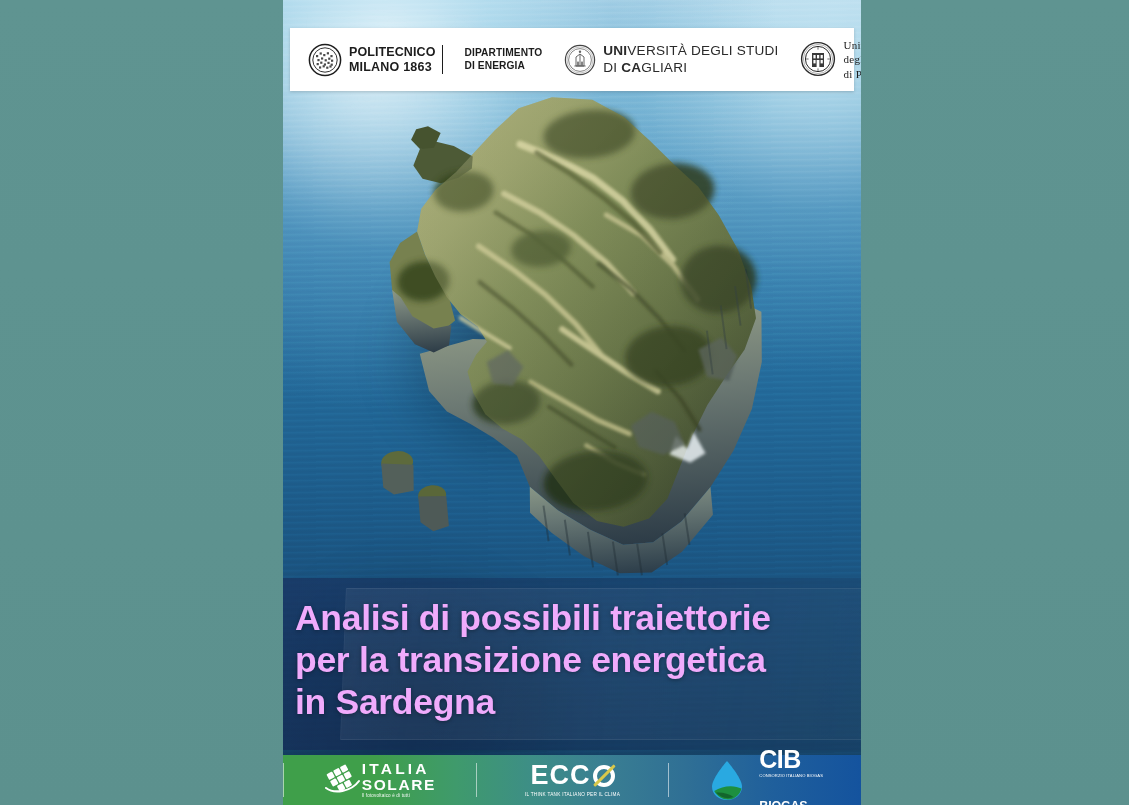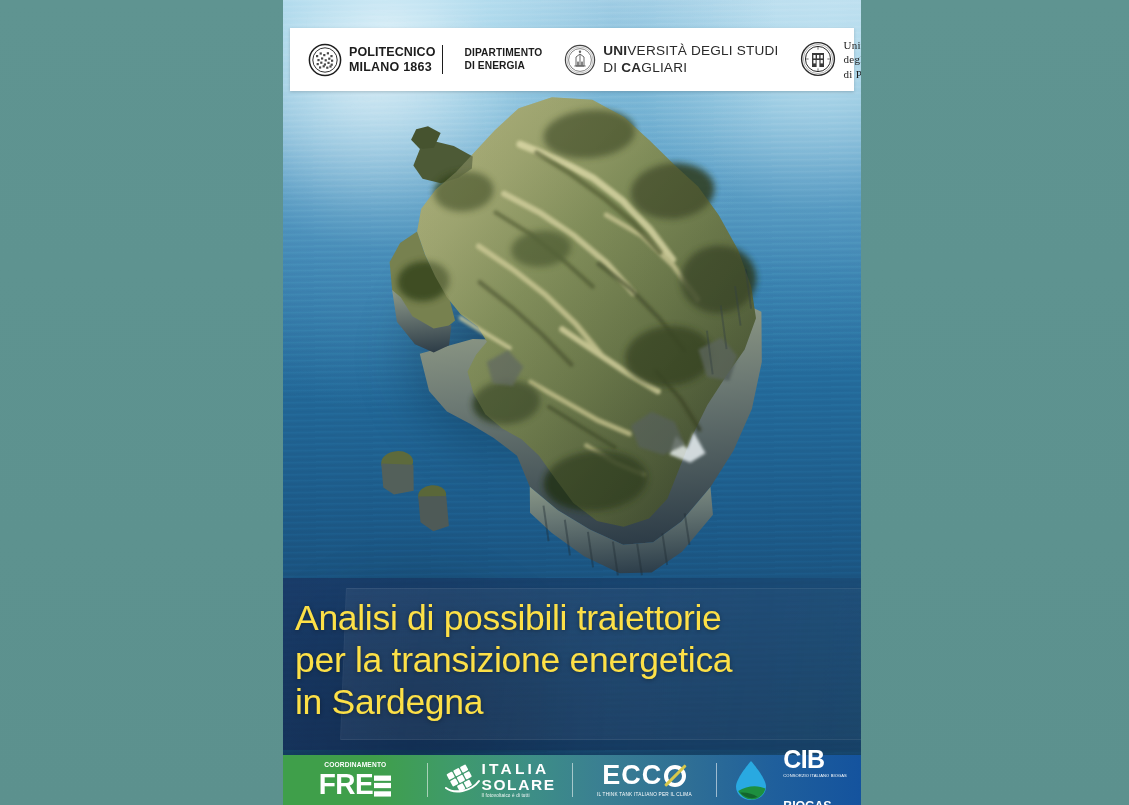--- a/index.html
+++ b/index.html
@@ -190,23 +190,23 @@
     height: 150px;
     background: linear-gradient(100deg, rgba(255,255,255,0.06), rgba(255,255,255,0.02));
     transform: skewX(-2.2deg);
     border: 1px solid rgba(255,255,255,0.07);
   }
   .doc-title {
     position: absolute;
     left: 12px;
     top: 597px;
     width: 552px;
-    color: #fde047;
+    color: #f0abfc;
     font-size: 35.5px;
-    font-weight: normal;
+    font-weight: bold;
     line-height: 1.185;
     letter-spacing: -0.3px;
     text-shadow: 0 1px 4px rgba(0,0,0,0.35);
   }
   .doc-title .l { display: block; white-space: nowrap; }
 
   
   .footer-bar {
     position: absolute;
     left: 0;
@@ -570,33 +570,20 @@
       <div class="title-band-inner"></div>
     </div>
     <div class="doc-title">
       <span class="l">Analisi di possibili traiettorie</span>
       <span class="l">per la transizione energetica</span>
       <span class="l">in Sardegna</span>
     </div>
 
     <div class="footer-bar">
 
-      <div class="fcell">
-        <div class="free-logo">
-          <div class="free-coord">COORDINAMENTO</div>
-          <div class="free-word">
-            <span>FRE</span>
-            <span class="free-bars">
-                <i></i>
-                <i></i>
-                <i></i>
-              </span>
-          </div>
-        </div>
-      </div>
 
       <div class="fsep"></div>
 
       <div class="fcell">
         <div class="is-logo">
           <span class="is-mark">
             <svg width="38" height="34" viewBox="0 0 38 34" aria-hidden="true">
               <g transform="rotate(-28 19 17)" fill="#ffffff">
                 <rect x="6" y="6" width="6.4" height="6.4" rx="1"></rect>
                 <rect x="13.6" y="6" width="6.4" height="6.4" rx="1"></rect>

